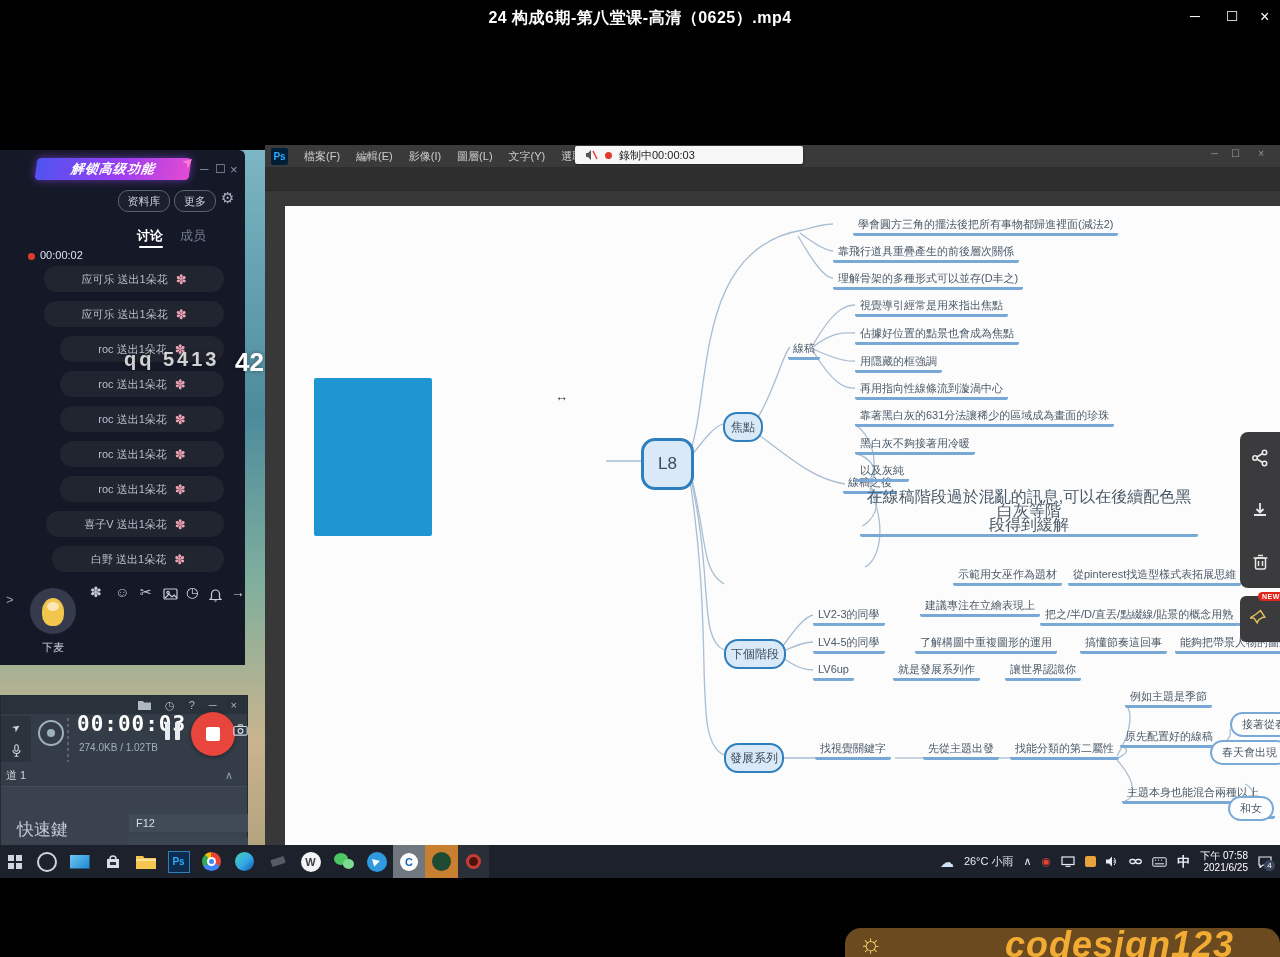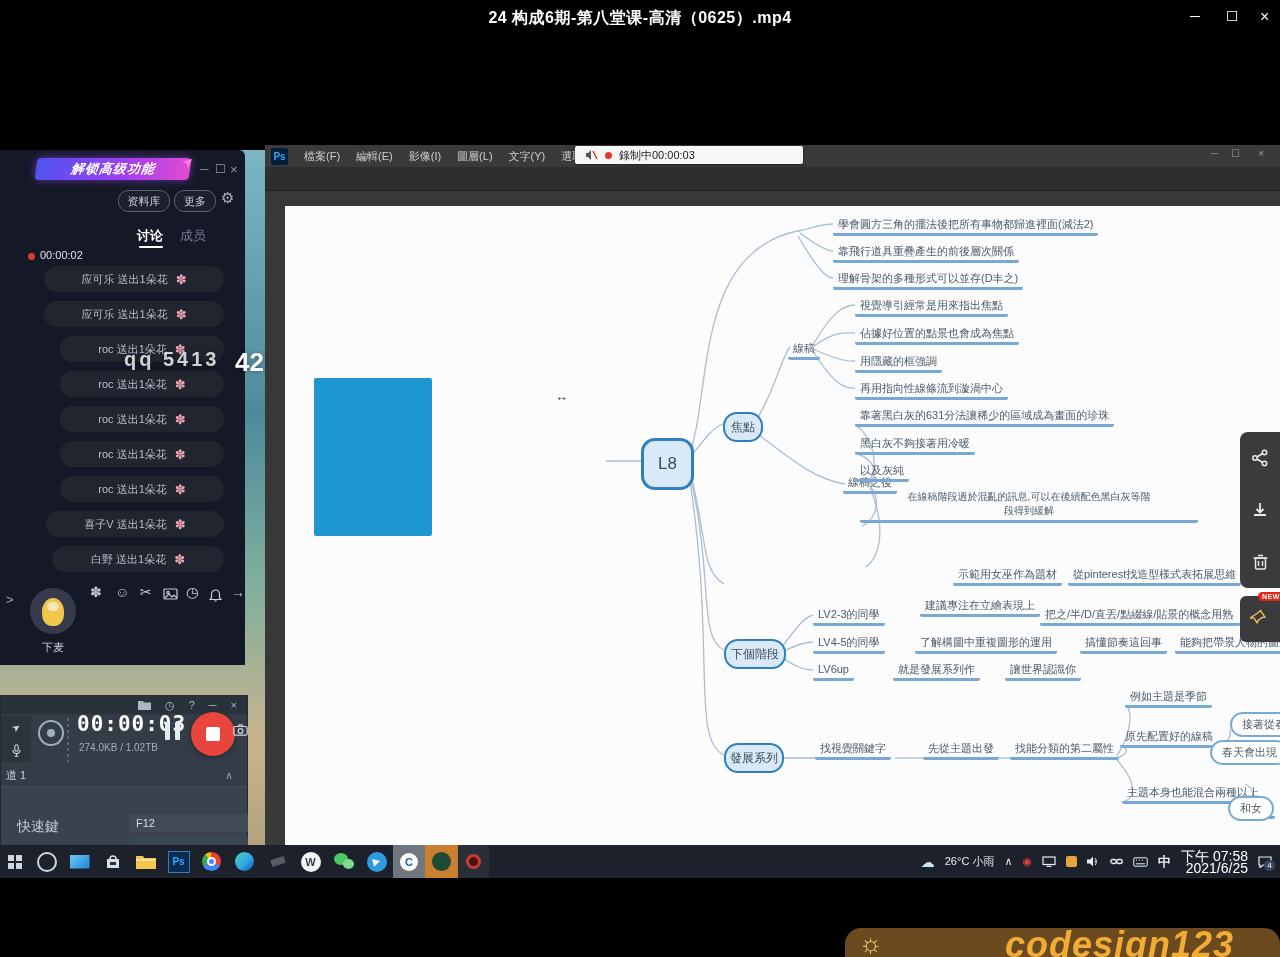--- a/index.html
+++ b/index.html
@@ -26,21 +26,21 @@
   .ps-chip{width:11px;height:11px;background:#0a2a57;color:#6fb6ff;font-size:7px;font-weight:bold;
      display:flex;align-items:center;justify-content:center;border-radius:1px}
   .recpill{left:310px;top:1px;width:208px;height:18px;background:#f6f6f6;border-radius:2px;
      box-shadow:0 1px 3px rgba(0,0,0,.5);display:flex;align-items:center;gap:7px;padding:0 10px;color:#1c1c1c;font-size:11px}
   .reddot{width:7px;height:7px;border-radius:50%;background:#e03a2f;display:inline-block}
   .psctl{top:3px;color:#9a9a9a;font-size:10px}
   
   .canvas{left:285px;top:206px;width:995px;height:639px;background:#fcfcfd;overflow:hidden}
   .leaf{position:absolute;color:#4b5a68;font-size:11px;line-height:13px;white-space:nowrap;
      border-bottom:3px solid #78a9d6;border-radius:2px;padding:0 5px 2px}
-  .leaf2{position:absolute;color:#4b5a68;font-size:10px;line-height:14px;white-space:pre-line;text-align:center;
+  .leaf2{position:absolute;color:#4b5a68;font-size:16px;line-height:14px;white-space:pre-line;text-align:center;
      border-bottom:3px solid #78a9d6;border-radius:2px;padding:0 4px 2px}
   .mnode{position:absolute;background:#d9e9f7;border:2px solid #2f7fbe;border-radius:14px;color:#3c4c5c;
      display:flex;align-items:center;justify-content:center;white-space:nowrap}
   .oval{position:absolute;background:#fff;border:2px solid #79aad7;border-radius:14px;color:#4b5a68;
      font-size:11px;padding:3px 10px;white-space:nowrap}
   .bluerect{left:29px;top:172px;width:118px;height:158px;background:#1e96d2;border-radius:2px}
   .cursor-g{left:270px;top:183px;color:#333;font-size:13px}
   
   .sidebar-tools{left:1240px;top:432px;width:40px;height:156px;background:#3b3b3d;border-radius:8px 0 0 8px;
      display:flex;flex-direction:column;align-items:center;justify-content:space-around;color:#e8e8e8}
@@ -83,33 +83,33 @@
   .recsize{left:78px;top:46px;color:#9fb0bd;font-size:10px}
   .pausebars{left:164px;top:26px;width:16px;height:18px;display:flex;gap:5px}
   .pausebars div{width:5px;height:18px;background:#e6ebf0;border-radius:1px}
   .stopbtn{left:190px;top:16px;width:44px;height:44px;border-radius:50%;background:#e8453c;display:flex;
      align-items:center;justify-content:center;box-shadow:0 1px 4px rgba(0,0,0,.4)}
   .stopsq{width:14px;height:14px;background:#fff;border-radius:2px}
   .rec-section{left:0;top:68px;width:100%;height:22px;color:#cdd3da;font-size:11px;display:flex;
      align-items:center;justify-content:space-between;padding:0 14px 0 5px;box-sizing:border-box}
   .rec-body{left:0;top:90px;width:100%;height:60px;background:#39424d;border-top:1px solid #424d59}
   .recfield{position:absolute;background:#414b57;color:#d5dde5;font-size:11px;display:flex;align-items:center;padding-left:7px}
-  .reclabel{position:absolute;color:#c2cbd4;font-size:14px}
+  .reclabel{position:absolute;color:#c2cbd4;font-size:17px}
   
   .taskbar{left:0;top:845px;width:1280px;height:33px;background:#1c212b;display:flex;align-items:center;z-index:20}
   .start{width:30px;height:33px;display:flex;align-items:center;justify-content:center}
   .winlogo{width:14px;height:14px;display:grid;grid-template-columns:6px 6px;grid-template-rows:6px 6px;gap:2px}
   .winlogo div{background:#cfd6de}
   .searchbox{width:226px;height:27px;background:#eaeef3;border:1px solid #8d97a3;display:flex;align-items:center;
      gap:8px;padding-left:9px;box-sizing:border-box;color:#3c434c;font-size:11px}
   .mag{width:9px;height:9px;border:1.5px solid #4a5158;border-radius:50%;position:relative}
   .mag:after{content:"";position:absolute;left:8px;top:8px;width:5px;height:1.5px;background:#4a5158;transform:rotate(45deg)}
   .tbicon{width:33px;height:33px;display:flex;align-items:center;justify-content:center;position:relative}
   .tray{margin-left:auto;display:flex;align-items:center;gap:10px;padding-right:8px;color:#e8edf3;font-size:11px}
-  .clockblk{text-align:right;font-size:14px;line-height:12px;color:#fff}
+  .clockblk{text-align:right;font-size:10px;line-height:12px;color:#fff}
   .badge4{position:absolute;right:-3px;bottom:-3px;width:11px;height:11px;border-radius:50%;background:#39465c;
      color:#fff;font-size:8px;display:flex;align-items:center;justify-content:center}
   
   .brand{left:845px;top:928px;width:435px;height:46px;background:#6b4a20;border-radius:16px 16px 0 0;overflow:hidden}
   .brandtext{position:absolute;left:160px;top:-4px;color:#f2ac33;font-size:36px;font-weight:bold;font-style:italic;letter-spacing:1px}
   .brandsun{position:absolute;left:14px;top:0px;color:#f5d76e;font-size:26px}
   svg{display:block}
 </style>
 </head>
 <body>
@@ -186,21 +186,21 @@
     <path d="M938,542 C950,549 938,546 928,545"></path>
     <path d="M965,594 C972,588 965,580 960,578"></path>
     <path d="M965,598 C975,606 958,604 950,603"></path>
   </svg>
 
   <div class="abs bluerect"></div>
   <div class="abs cursor-g">↔</div>
 
   <div class="mnode" style="left:356px;top:232px;width:47px;height:46px;font-size:17px;border-width:3px">L8</div>
 
-  <div class="leaf" style="left:548px;top:12px">學會圓方三角的擺法後把所有事物都歸進裡面(減法2)</div>
+  <div class="leaf" style="left:568px;top:12px">學會圓方三角的擺法後把所有事物都歸進裡面(減法2)</div>
   <div class="leaf" style="left:548px;top:39px">靠飛行道具重疊產生的前後層次關係</div>
   <div class="leaf" style="left:548px;top:66px">理解骨架的多種形式可以並存(D丰之)</div>
 
   <div class="mnode" style="left:438px;top:206px;width:36px;height:26px;font-size:12px">焦點</div>
   <div class="leaf" style="left:503px;top:136px">線稿</div>
   <div class="leaf" style="left:570px;top:93px">視覺導引經常是用來指出焦點</div>
   <div class="leaf" style="left:570px;top:121px">佔據好位置的點景也會成為焦點</div>
   <div class="leaf" style="left:570px;top:149px">用隱藏的框強調</div>
   <div class="leaf" style="left:570px;top:176px">再用指向性線條流到漩渦中心</div>
 

